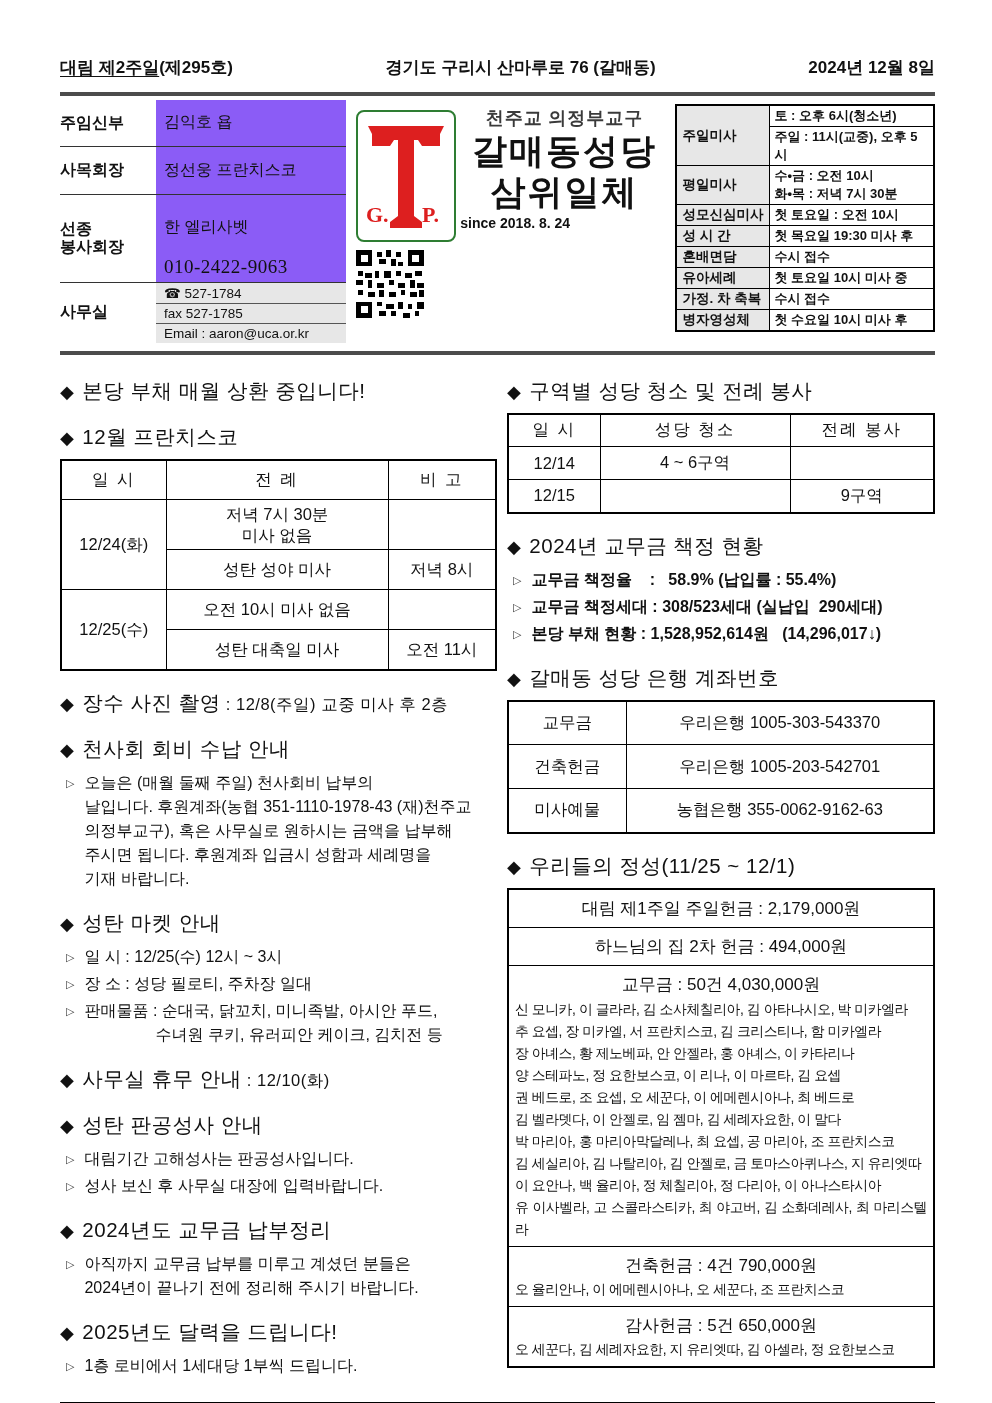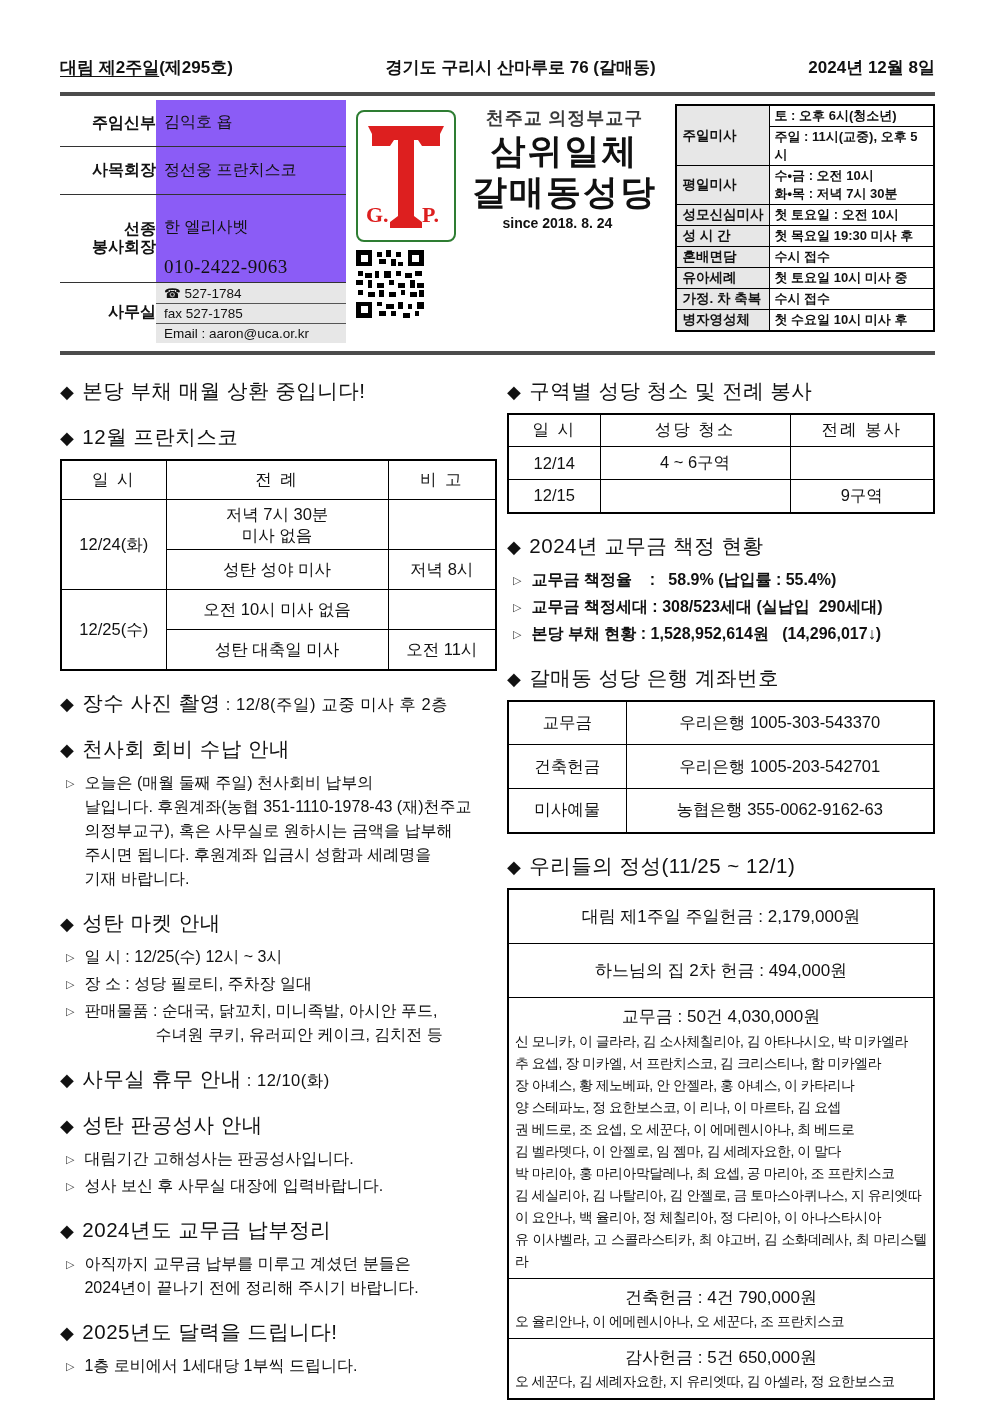--- a/index.html
+++ b/index.html
@@ -11,39 +11,39 @@
   .masthead { display:flex; justify-content:space-between; align-items:flex-end;
               font-size:17px; font-weight:bold; padding-bottom:13px; }
   .masthead .u { text-decoration:underline; text-underline-offset:3px; }
   .rule-thick { height:4px; background:#4c4c4c; }
 
   
   .header-band { display:flex; padding:4px 0 6px; }
   
   .staff { width:288px; border-collapse:collapse; font-size:16px; }
   .staff td { vertical-align:middle; }
-  .staff .lbl { width:96px; text-align:right; font-weight:bold; white-space:pre-line; line-height:1.15; }
+  .staff .lbl { width:96px; text-align:left; font-weight:bold; white-space:pre-line; line-height:1.15; }
   .staff .val { background:#8b5cf6; padding:4px 8px; white-space:pre-line; }
   .staff tr.sep td { border-top:1.5px solid #333; }
   .staff .val .phone-num { font-family:"Liberation Serif","DejaVu Serif",serif; font-size:19px; letter-spacing:.5px; }
   .staff .office-sub { background:#e7e7e7; padding:2px 8px; font-size:13.5px; }
   .staff .office-sub2 { border-top:1px solid #555; }
   .staff tr.r1 td{ height:46px; } .staff tr.r2 td{ height:48px; } .staff tr.r3 td{ height:62px; }
 
   
   .identity { width:330px; padding:6px 6px 0 10px; }
   .id-top { display:flex; }
   .logo-box { width:100px; height:132px; border:2px solid #2e7d32; border-radius:8px;
               background:#fff; position:relative; flex-shrink:0; margin-top:4px; }
   .logo-box svg { position:absolute; inset:0; }
   .id-names { flex:1; text-align:center; padding-left:4px; }
   .diocese { font-family:"Liberation Serif","DejaVu Serif",serif; font-weight:bold;
              font-size:18px; color:#3a3a3a; letter-spacing:1px; }
   .church-name { font-size:35px; font-weight:bold; letter-spacing:2px; line-height:1.18; }
-  .since { font-size:14px; font-weight:bold; text-align:center; padding-right:14px; margin-top:2px; }
+  .since { font-size:14px; font-weight:bold; text-align:left; padding-right:14px; margin-top:2px; }
   .id-bottom { display:flex; align-items:flex-end; margin-top:8px; }
   .qr { width:68px; height:68px; flex-shrink:0; }
   .id-web { flex:1; text-align:center; font-size:15.5px; color:#222; line-height:1.35; }
 
   
   .mass { width:262px; border-collapse:collapse; font-size:13px; margin-top:4px;
           border:2px solid #000; height:212px; }
   .mass td { border:1px solid #000; padding:1px 5px; }
   .mass .lbl { background:#e7e7e7; font-weight:bold; font-size:13.5px; width:86px; padding-left:6px; white-space:nowrap; }
   .mass .val { font-weight:600; white-space:pre-line; }
@@ -73,21 +73,21 @@
   .clean td, .clean th { height:33px; }
   .clean col.c1 { width:92px; } .clean col.c2 { width:190px; }
 
   .bank td { height:44px; font-size:17px; }
   .bank col.c1 { width:118px; }
 
   
   .offer { border:2px solid #000; }
   .offer .row { border-top:1.5px solid #000; padding:5px 6px; }
   .offer .row:first-child { border-top:none; }
-  .offer .cline { text-align:center; font-size:17px; padding:15px 4px; }
+  .offer .cline { text-align:center; font-size:17px; padding:7px 4px; }
   .offer .ctitle { text-align:center; font-size:17px; padding:2px 0 3px; }
   .offer .names { font-size:13.8px; letter-spacing:-0.4px; line-height:1.6; white-space:pre-line; text-align:justify; }
   .offer .names-one { font-size:13.8px; letter-spacing:-0.4px; line-height:1.5; }
 
   
   .footer-wrap { margin-top:6px; }
   .footer-line-top { height:3px; background:#000; }
   .footer { display:flex; justify-content:space-between; align-items:center;
             font-size:15.5px; font-weight:bold; padding:7px 4px; }
 
@@ -142,22 +142,22 @@
       <div class="id-top">
         <div class="logo-box">
           <svg viewBox="0 0 96 128">
             <path d="M10 14 h76 l-4 8 v12 h-18 l-4 -6 h-4 v76 l8 6 v6 h-32 v-6 l8 -6 v-76 h-4 l-4 6 h-18 v-12 z" fill="#dd1f1f"></path>
             <text x="8" y="110" font-size="22" font-weight="bold" fill="#dd1f1f" font-family="Liberation Serif, serif">G.</text>
             <text x="64" y="110" font-size="22" font-weight="bold" fill="#dd1f1f" font-family="Liberation Serif, serif">P.</text>
           </svg>
         </div>
         <div class="id-names">
           <div class="diocese">천주교 의정부교구</div>
+          <div class="church-name">갈매동성당</div>
           <div class="church-name">삼위일체</div>
-          <div class="church-name">갈매동성당</div>
           <div class="since">since 2018. 8. 24</div>
         </div>
       </div>
       <div class="id-bottom">
         <svg class="qr" viewBox="0 0 29 29" shape-rendering="crispEdges">
           <rect width="29" height="29" fill="#fff"></rect>
           <g fill="#000">
             <path d="M0 0h7v7h-7z M2 2h3v3h-3z" fill-rule="evenodd"></path>
             <path d="M22 0h7v7h-7z M24 2h3v3h-3z" fill-rule="evenodd"></path>
             <path d="M0 22h7v7h-7z M2 24h3v3h-3z" fill-rule="evenodd"></path>

